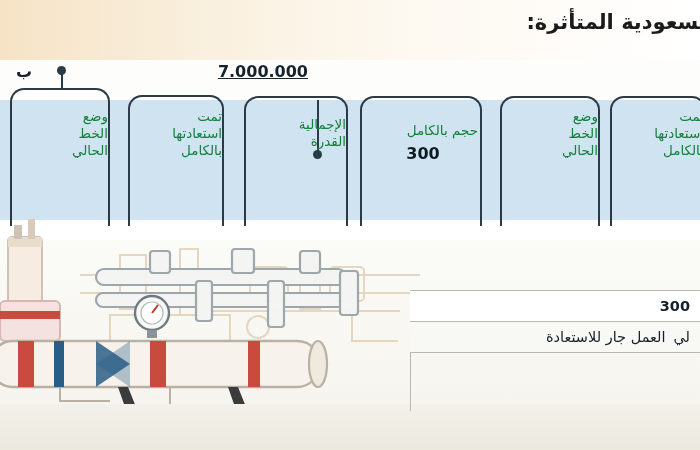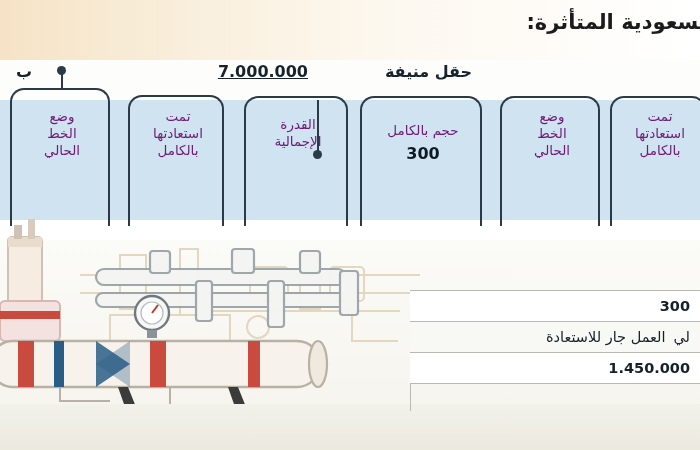--- a/index.html
+++ b/index.html
@@ -48,21 +48,21 @@
   .dot{
     position:absolute;width:9px;height:9px;border-radius:50%;background:#2a3a46;
   }
   .stem{position:absolute;width:2.5px;background:#2a3a46;}
 
   
   .co{
     position:absolute;text-align:center;color:#16232c;line-height:1.25;
     font-size:14px;direction:rtl;
   }
-  .co .lbl{font-size:13.5px;color:#701a75;}
+  .co .lbl{font-size:13.5px;color:#15803d;text-align:right;}
   .co .val{font-size:16px;font-weight:bold;color:#0e1a22;margin-top:5px;}
 
   .toplabel{
     position:absolute;font-size:16px;font-weight:bold;color:#16232c;direction:rtl;white-space:nowrap;
   }
 
   
   .tbl{
     position:absolute;right:0;top:290px;width:290px;
     border-top:1px solid #b9b9b2;
@@ -94,21 +94,20 @@
 </head>
 <body>
 
 <div id="stage">
 
   <div class="top-band"></div>
   <div class="headline">
     <span class="headline-inner">ييب السعودية المتأثرة:</span>
   </div>
 
-  <div class="toplabel" style="right:228px;top:62px;">حقل منيفة</div>
   <div class="toplabel" style="right:392px;top:62px;text-decoration:underline;">7.000.000</div>
   <div class="toplabel" style="right:668px;top:62px;">ب</div>
 
   <div class="blue-band"></div>
   <div class="white-band"></div>
 
   <div class="bracket" style="right:590px;top:88px;width:96px;height:136px;"></div>
   <div class="dot" style="right:634px;top:66px;"></div>
   <div class="stem" style="right:637px;top:70px;height:20px;"></div>
 
@@ -130,22 +129,22 @@
     <div class="lbl">الحالي</div>
   </div>
 
   <div class="co" style="right:478px;top:108px;width:88px;">
     <div class="lbl">تمت</div>
     <div class="lbl">استعادتها</div>
     <div class="lbl">بالكامل</div>
   </div>
 
   <div class="co" style="right:354px;top:116px;width:96px;">
+    <div class="lbl">الإجمالية</div>
     <div class="lbl">القدرة</div>
-    <div class="lbl">الإجمالية</div>
   </div>
 
   <div class="co" style="right:222px;top:122px;width:110px;">
     <div class="lbl">حجم بالكامل</div>
     <div class="val">300</div>
   </div>
 
   <div class="co" style="right:102px;top:108px;width:92px;">
     <div class="lbl">وضع</div>
     <div class="lbl">الخط</div>
@@ -231,19 +230,15 @@
   <div class="tbl-left-edge"></div>
   <div class="tbl">
     <div class="row">
       <span class="v">300</span>
       <span class="t"></span>
     </div>
     <div class="row alt">
       <span class="t">لي</span>
       <span class="t">العمل جار للاستعادة</span>
     </div>
-    <div class="row">
-      <span class="v">1.450.000</span>
-      <span class="t"></span>
-    </div>
   </div>
 
 </div>
 
 </body></html>

